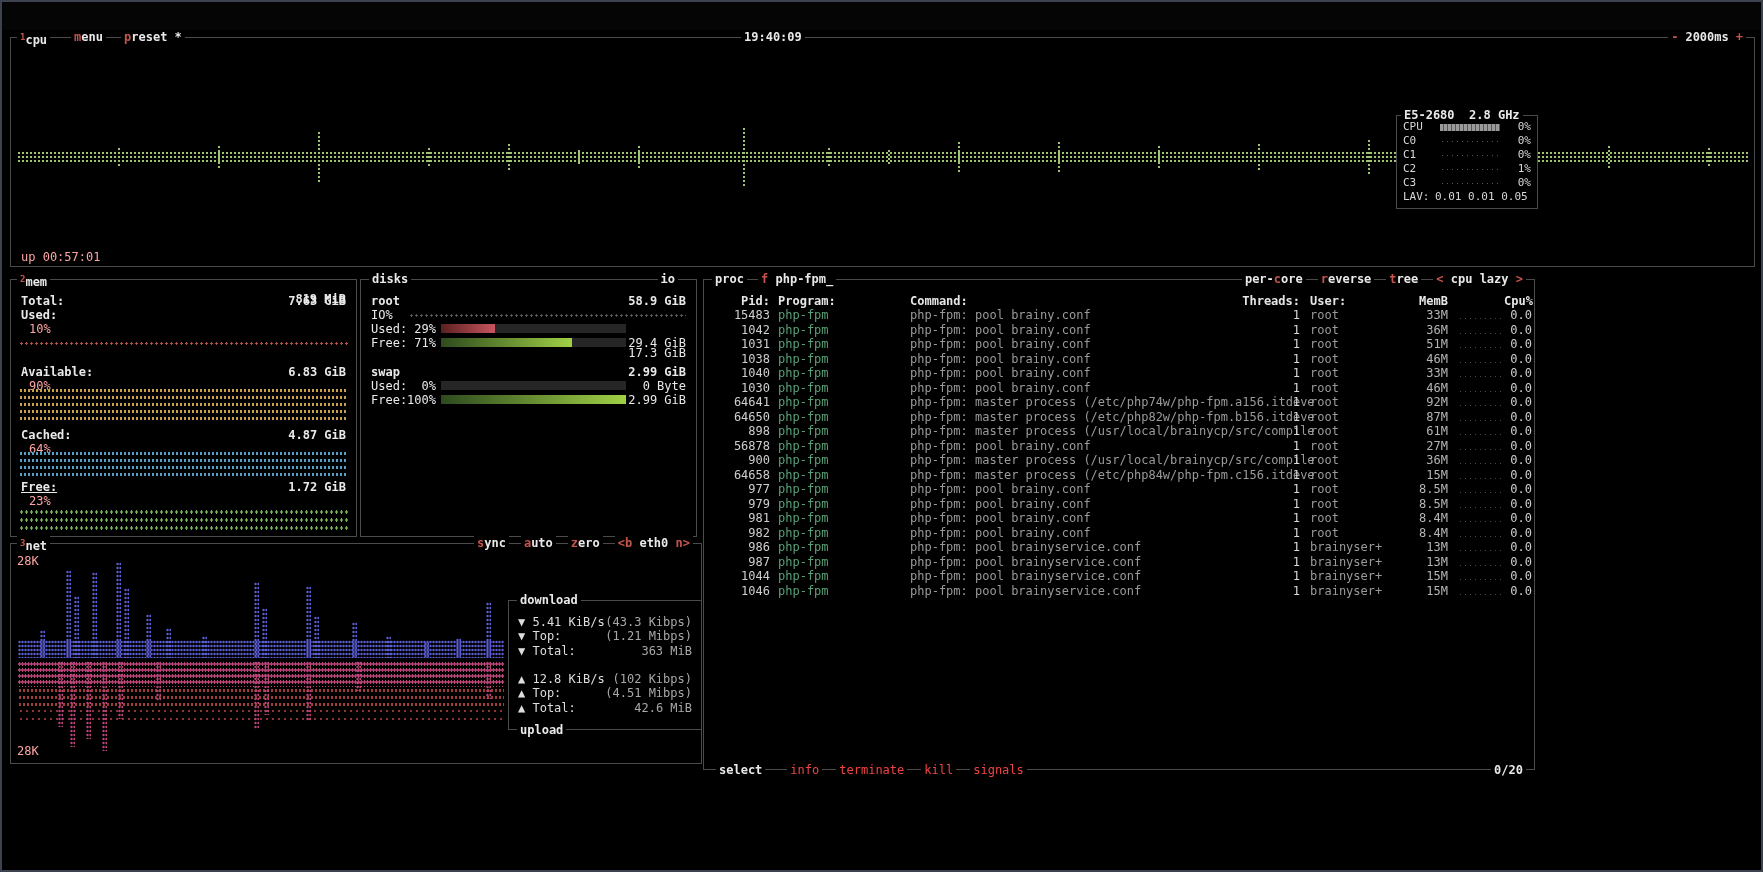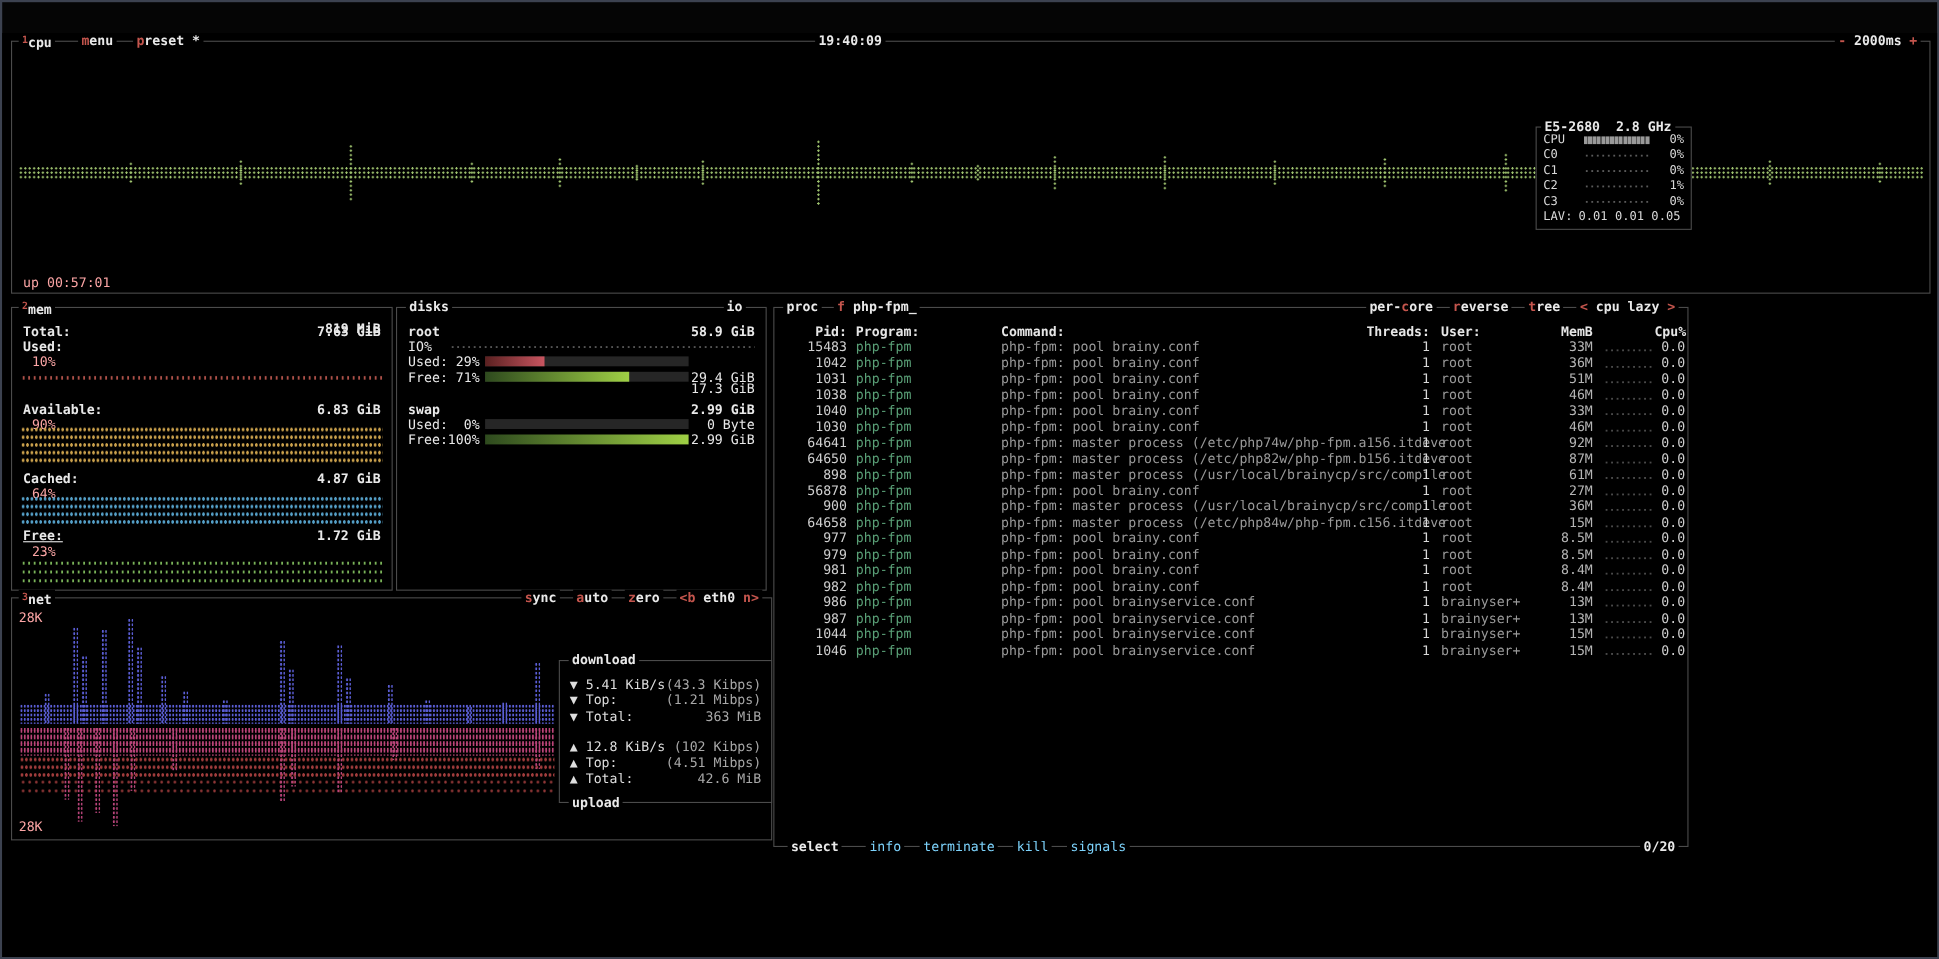--- a/index.html
+++ b/index.html
@@ -30,21 +30,21 @@
   .lbl { position:absolute; top:-8px; background:#000; padding:0 3px; font-weight:bold;
          color:#e9e9e9; white-space:pre; font-size:12px; line-height:14px; }
   .lbls { position:absolute; top:-8px; display:flex; gap:12px; }
   .lbls > span { background:#000; padding:0 3px; font-weight:bold; color:#e9e9e9; white-space:pre; }
   .sup { font-size:9px; vertical-align:4px; }
 
   .t { position:absolute; white-space:pre; }
   .bold { font-weight:bold; }
   .wt  { color:#e9e9e9; }
   .gy  { color:#fca5a5; }
-  .dim { color:#7dd3fc; }
+  .dim { color:#ef4444; }
   .red { color:#c4554d; }
 
   
   .dots { background-image:radial-gradient(var(--c,#666) 1px, transparent 1.15px);
           background-size:4px 5px; position:absolute; }
   .d-cpu    { --c:#9fc46f; background-size:4px 4px; }
   .vspike   { --c:#9fc46f; background-size:4px 4px; width:4px; }
   .hdots    { --c:#555;    background-size:5px 5px; height:5px; }
   .m-used   { --c:#b0524a; background-size:5px 7px; height:7px; }
   .m-avail  { --c:#c9a04c; background-size:4px 7px; height:36px; }

